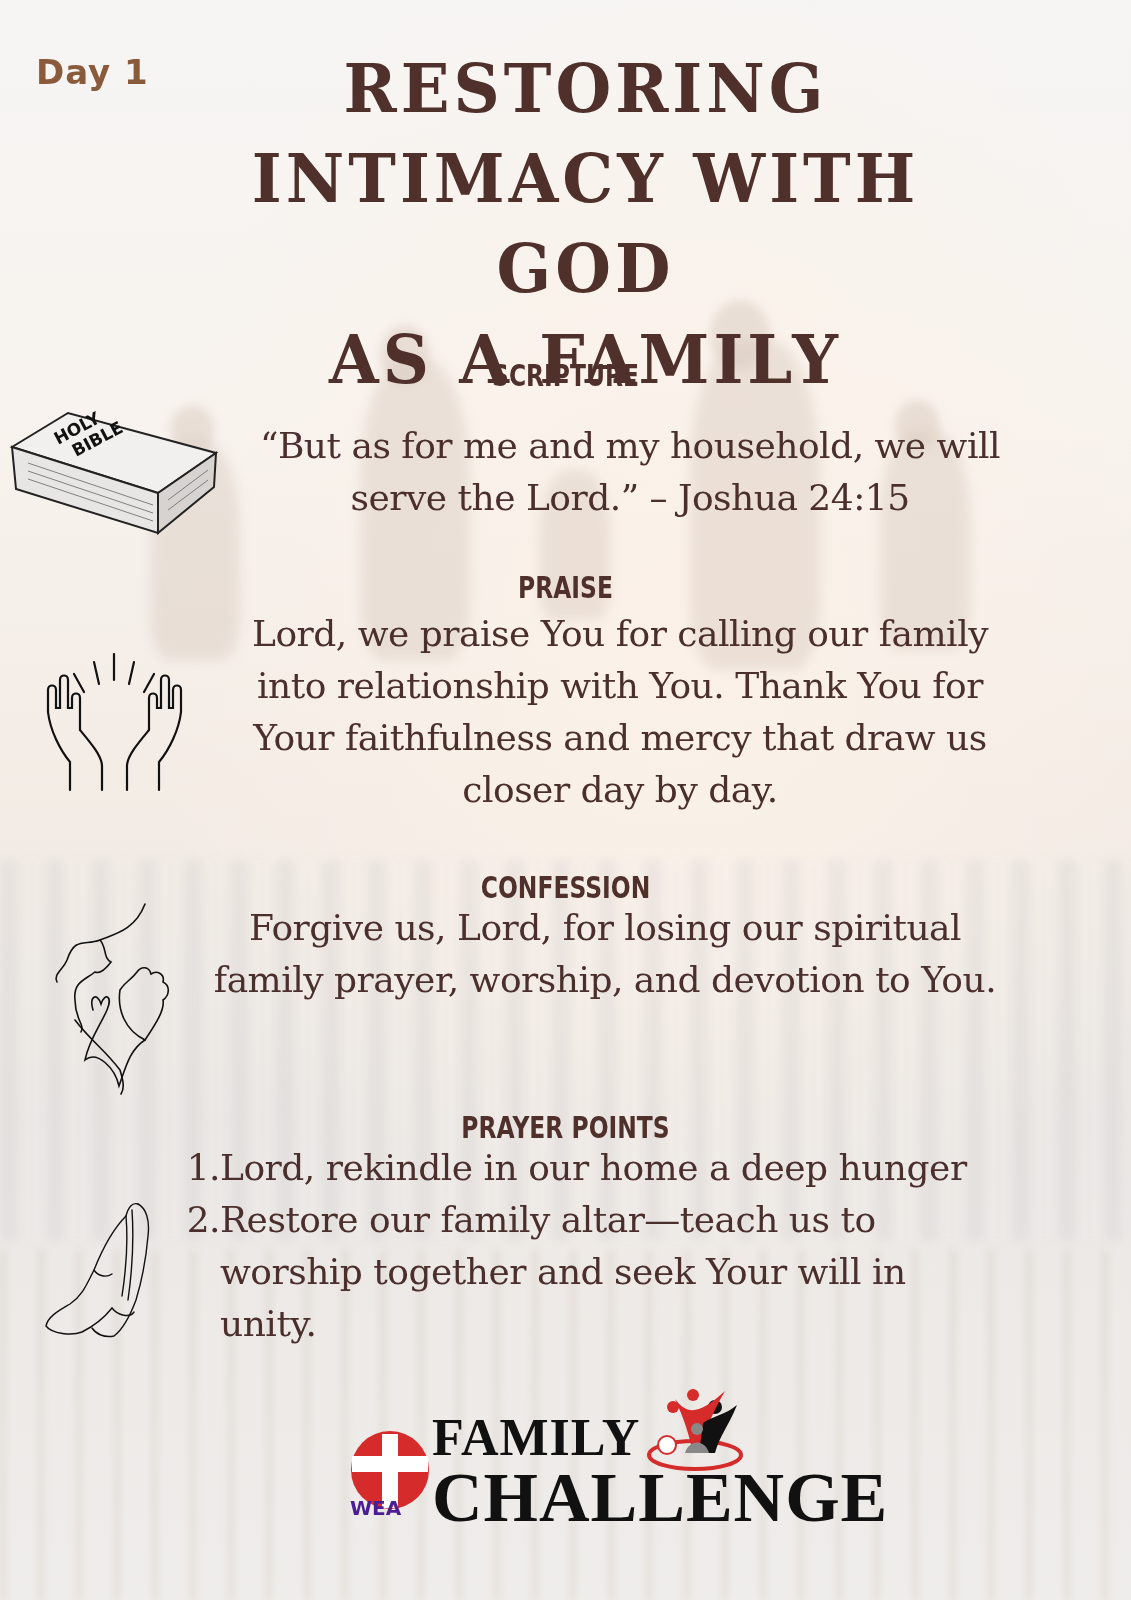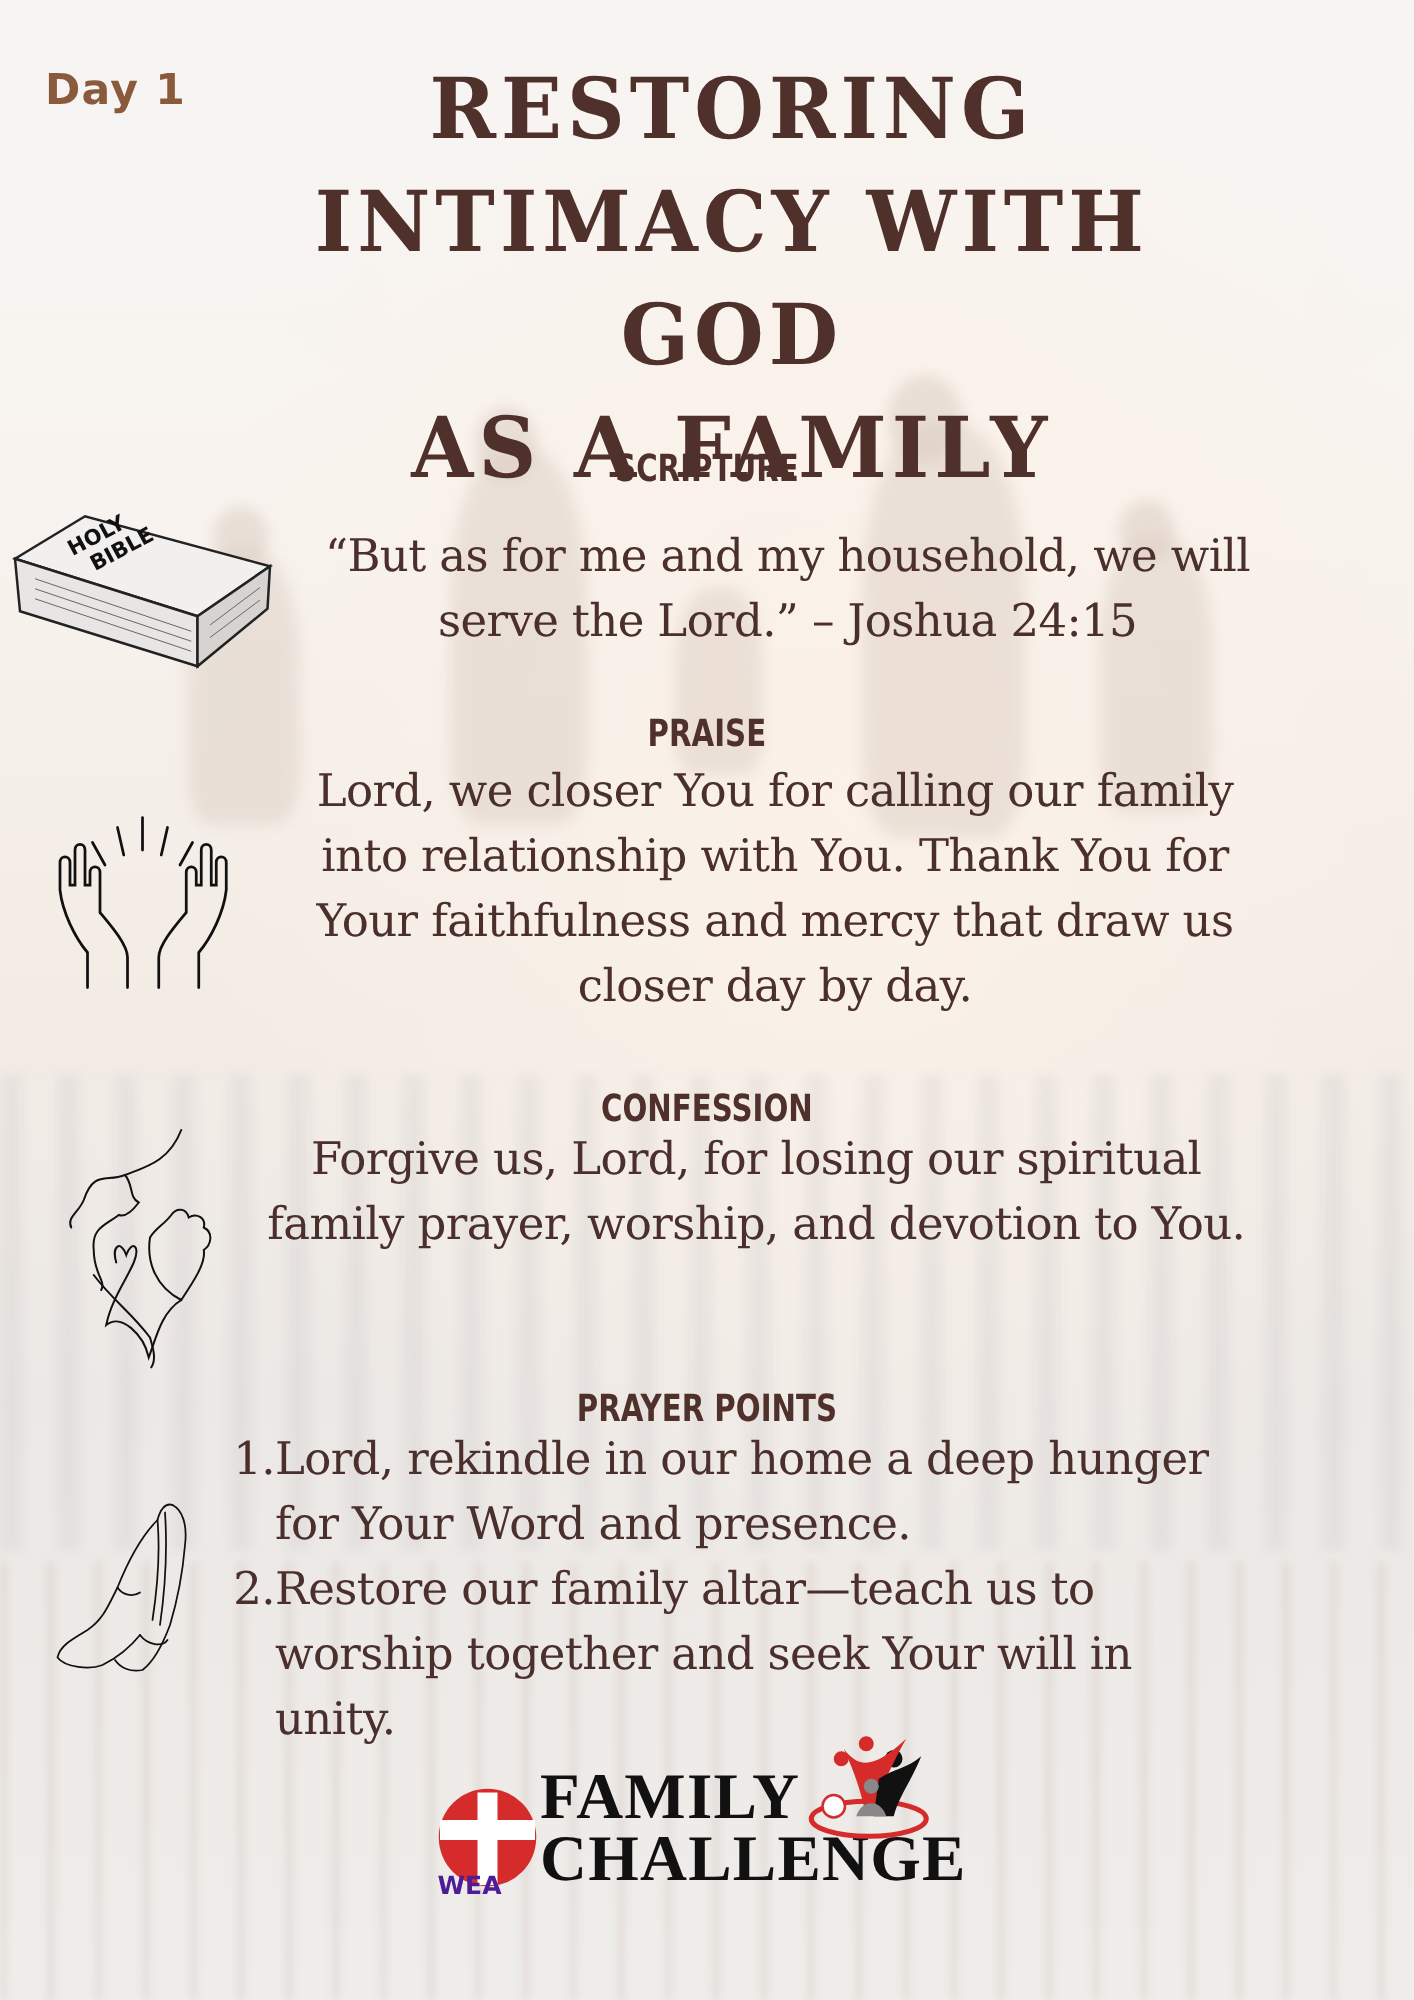--- a/index.html
+++ b/index.html
@@ -56,21 +56,21 @@
     .prayer-item { display: flex; }
     .prayer-num { width: 40px; flex: none; text-align: right; }
     .prayer-text .ln { display: block; white-space: nowrap; }
 
     .icon { position: absolute; }
     .logo { position: absolute; left: 350px; top: 1400px; width: 430px; height: 150px; }
     .logo-family, .logo-challenge {
       position: absolute; font-family: "Liberation Serif", serif; font-weight: bold; color: #111;
     }
     .logo-family { left: 82px; top: 8px; font-size: 52px; letter-spacing: 1px; }
-    .logo-challenge { left: 82px; top: 58px; font-size: 52px; letter-spacing: 1px; }
+    .logo-challenge { left: 82px; top: 58px; font-size: 70px; letter-spacing: 1px; }
     .logo-wea { position: absolute; left: 0; top: 96px; font-family: "DejaVu Sans", sans-serif; font-weight: bold; font-size: 20px; color: #4c1d95; }
   </style>
 </head>
 <body>
 
 <div class="bg">
   <div class="sil" style="left:360px;top:360px;width:110px;height:300px;"></div>
   <div class="head" style="left:380px;top:325px;width:50px;height:60px;"></div>
   <div class="sil" style="left:690px;top:340px;width:130px;height:330px;"></div>
   <div class="head" style="left:710px;top:300px;width:60px;height:70px;"></div>
@@ -121,21 +121,21 @@
       <line x1="72" y1="4" x2="72" y2="30"></line>
       <line x1="52" y1="12" x2="57" y2="34"></line>
         <line x1="92" y1="12" x2="87" y2="34"></line>
       <line x1="32" y1="24" x2="42" y2="42"></line>
         <line x1="112" y1="24" x2="102" y2="42"></line>
       <path d="M28,140 L28,112 C18,100 8,80 6,62 L6,40 C6,34 14,34 14,40 L14,58 L18,58 L18,30 C18,24 26,24 26,30 L26,58 L30,58 L30,48 C30,42 38,42 38,48 L38,80 C48,92 60,106 60,116 L60,140"></path>
       <path d="M117,140 L117,112 C127,100 137,80 139,62 L139,40 C139,34 131,34 131,40 L131,58 L127,58 L127,30 C127,24 119,24 119,30 L119,58 L115,58 L115,48 C115,42 107,42 107,48 L107,80 C97,92 85,106 85,116 L85,140"></path>
     </svg>
   </div>
   <div class="body-text" style="left:205px;width:830px;top:608px;">
-    <span class="ln">Lord, we closer You for calling our family</span>
+    <span class="ln">Lord, we praise You for calling our family</span>
     <span class="ln">into relationship with You. Thank You for</span>
     <span class="ln">Your faithfulness and mercy that draw us</span>
     <span class="ln">closer day by day.</span>
   </div>
 
   <div class="section-heading" style="top:870px;">CONFESSION</div>
   <div class="icon" style="left:45px;top:900px;width:140px;height:195px;">
     <svg width="140" height="195" viewBox="0 0 140 195" fill="none" stroke="#111" stroke-width="1.6" stroke-linecap="round">
       <path d="M100,4 C90,30 70,34 55,40 C40,46 30,36 22,60 C18,70 8,74 12,82"></path>
       <path d="M55,40 C62,48 58,58 66,62 C60,70 55,74 50,72 C40,80 28,82 30,100 C30,120 40,124 36,132"></path>
@@ -158,21 +158,20 @@
         <path d="M90,10 C92,40 90,72 86,100"></path>
       <path d="M52,70 C56,76 64,78 70,74"></path>
         <path d="M70,108 C76,116 88,118 92,112"></path>
     </svg>
   </div>
   <div class="prayer-list">
     <div class="prayer-item">
       <span class="prayer-num">1.</span>
       <span class="prayer-text">
         <span class="ln">Lord, rekindle in our home a deep hunger</span>
-        <span class="ln">for Your Word and presence.</span>
       </span>
     </div>
     <div class="prayer-item">
       <span class="prayer-num">2.</span>
       <span class="prayer-text">
         <span class="ln">Restore our family altar—teach us to</span>
         <span class="ln">worship together and seek Your will in</span>
         <span class="ln">unity.</span>
       </span>
     </div>

